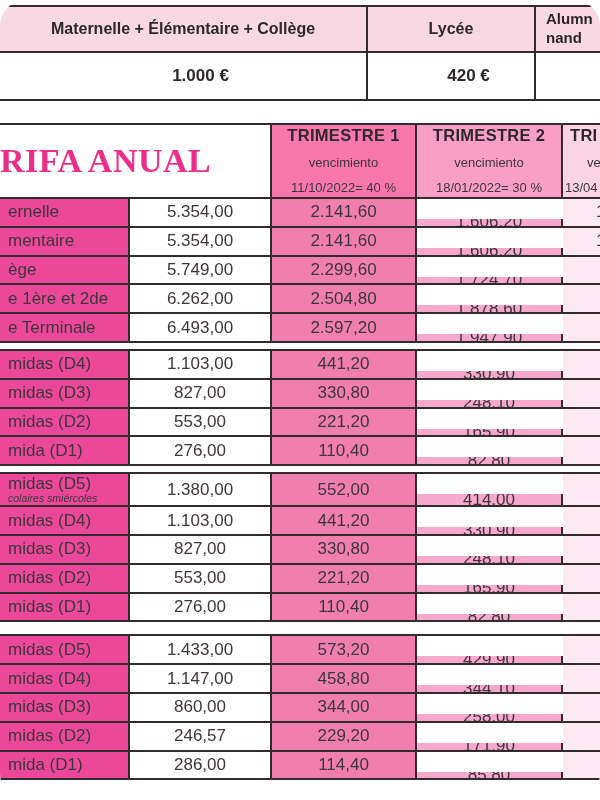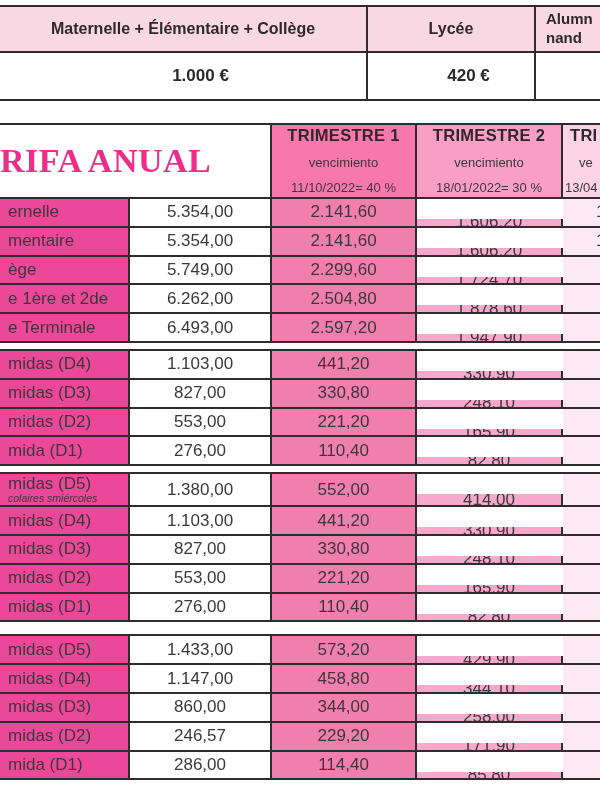--- a/index.html
+++ b/index.html
@@ -6,21 +6,21 @@
     --line:#312b2e; --text:#3e373a; --head-text:#2d282a; --accent:#ec2e89;
     --top-header-bg:#f8d8e3;
     --t1-header-bg:#f978ac; --t1-cell-bg:#f07fae;
     --t2-header-bg:#f99fc6; --t2-cell-bg:#f6a9cc;
     --t3-header-bg:#fbd3e5; --t3-cell-bg:#fde9f2;
   }
   *{margin:0;padding:0;box-sizing:border-box;}
   html,body{background:#ffffff;}
   .canvas{
     position:relative;width:600px;height:800px;background:#fff;overflow:hidden;
-    font-family:"Liberation Sans",sans-serif;color:var(--text);
+    font-family:"Liberation Sans",sans-serif;color:var(--text);border-radius:26px;
   }
   
   .upper-table{position:absolute;left:0;top:5px;width:625px;
     border-top:2px solid var(--line);border-bottom:2px solid var(--line);}
   .u-row{display:grid;grid-template-columns:368px 168px 89px;}
   .u-row.hdr{background:var(--top-header-bg);height:46px;border-bottom:2px solid var(--line);}
   .u-row.val{height:46px;background:#fff;}
   .u-cell{display:flex;align-items:center;justify-content:center;
     border-right:2px solid var(--line);font-weight:bold;font-size:16px;color:var(--head-text);}
   .u-cell:last-child{border-right:none;}
@@ -39,21 +39,21 @@
   .page-title{font-size:34px;font-weight:bold;letter-spacing:.5px;color:var(--accent);white-space:nowrap;font-family:Liberation Serif, serif;}
   .tri-cell{display:flex;flex-direction:column;justify-content:space-between;align-items:center;
     text-align:center;border-right:2px solid var(--line);color:var(--head-text);line-height:1.3;}
   .tri-cell:last-child{border-right:none;}
   .tri-cell .name{font-weight:bold;font-size:16.5px;letter-spacing:.3px;white-space:nowrap;}
   .tri-cell .sub,.tri-cell .due{font-size:13px;font-weight:normal;color:var(--text);white-space:nowrap;}
   .tri-cell.t1{background:var(--t1-header-bg);}
   .tri-cell.t2{background:var(--t2-header-bg);}
   .tri-cell.t3{background:var(--t3-header-bg);align-items:flex-start;}
   .tri-cell.t3 .name{padding-left:7px;}
-  .tri-cell.t3 .sub{padding-left:16px;}
+  .tri-cell.t3 .sub{padding-left:24px;}
   .tri-cell.t3 .due{padding-left:2px;}
   .mt-row{display:grid;grid-template-columns:130px 142px 145px 146px 62px;height:28.8px;
     border-bottom:2px solid var(--line);}
   .mt-row:last-child{border-bottom:none;height:26.8px;}
   .mt-row.tall{height:33px;}
   .c{display:flex;align-items:center;border-right:2px solid var(--line);
     font-size:17px;color:var(--text);overflow:hidden;white-space:nowrap;}
   .c.label{padding-left:8px;background:#ec4899;}
   .c.label.stacked{flex-direction:column;align-items:flex-start;justify-content:center;line-height:1.05;}
   .sublabel{font-size:10.5px;font-style:italic;color:var(--text);}

